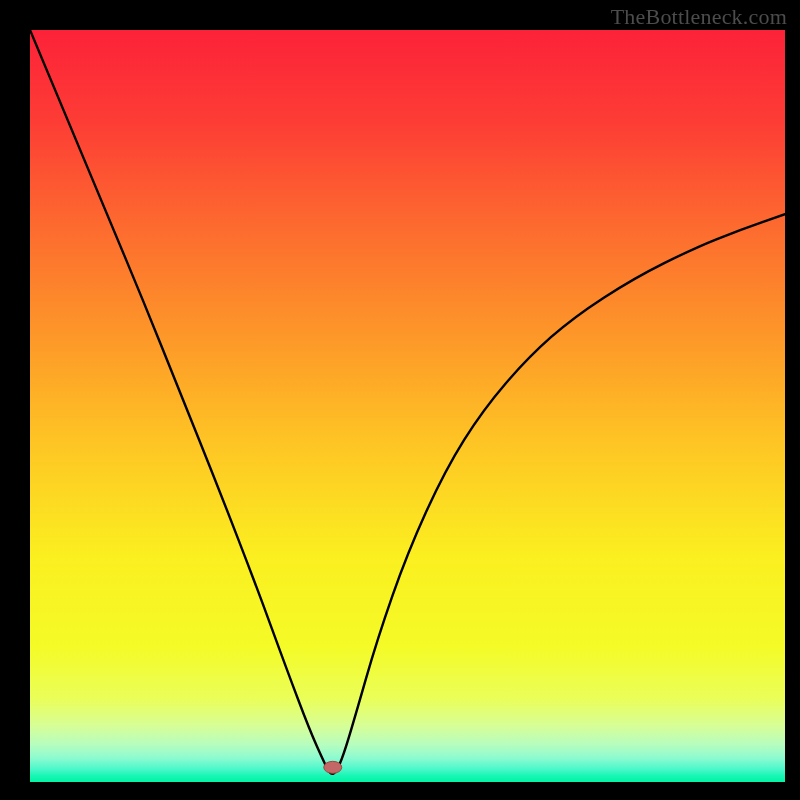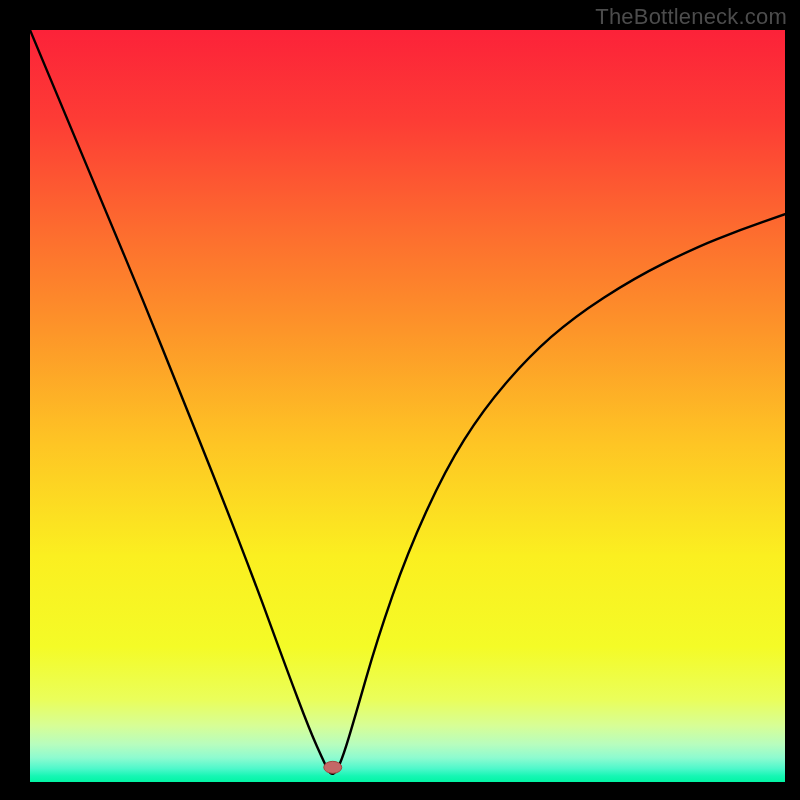--- a/index.html
+++ b/index.html
@@ -8,20 +8,21 @@
     width: 800px;
     height: 800px;
     background: #000;
     overflow: hidden;
     font-family: Arial, Helvetica, sans-serif;
   }
   .wrap {
     position: relative;
     width: 800px;
     height: 800px;
+    font-family: Liberation Serif, serif;
   }
   .plotbox {
     position: absolute;
     background: #fff;
   }
   .gradient {
     position: absolute;
     left: 0; right: 0; top: 0; bottom: 0;
   }
   .watermark {

